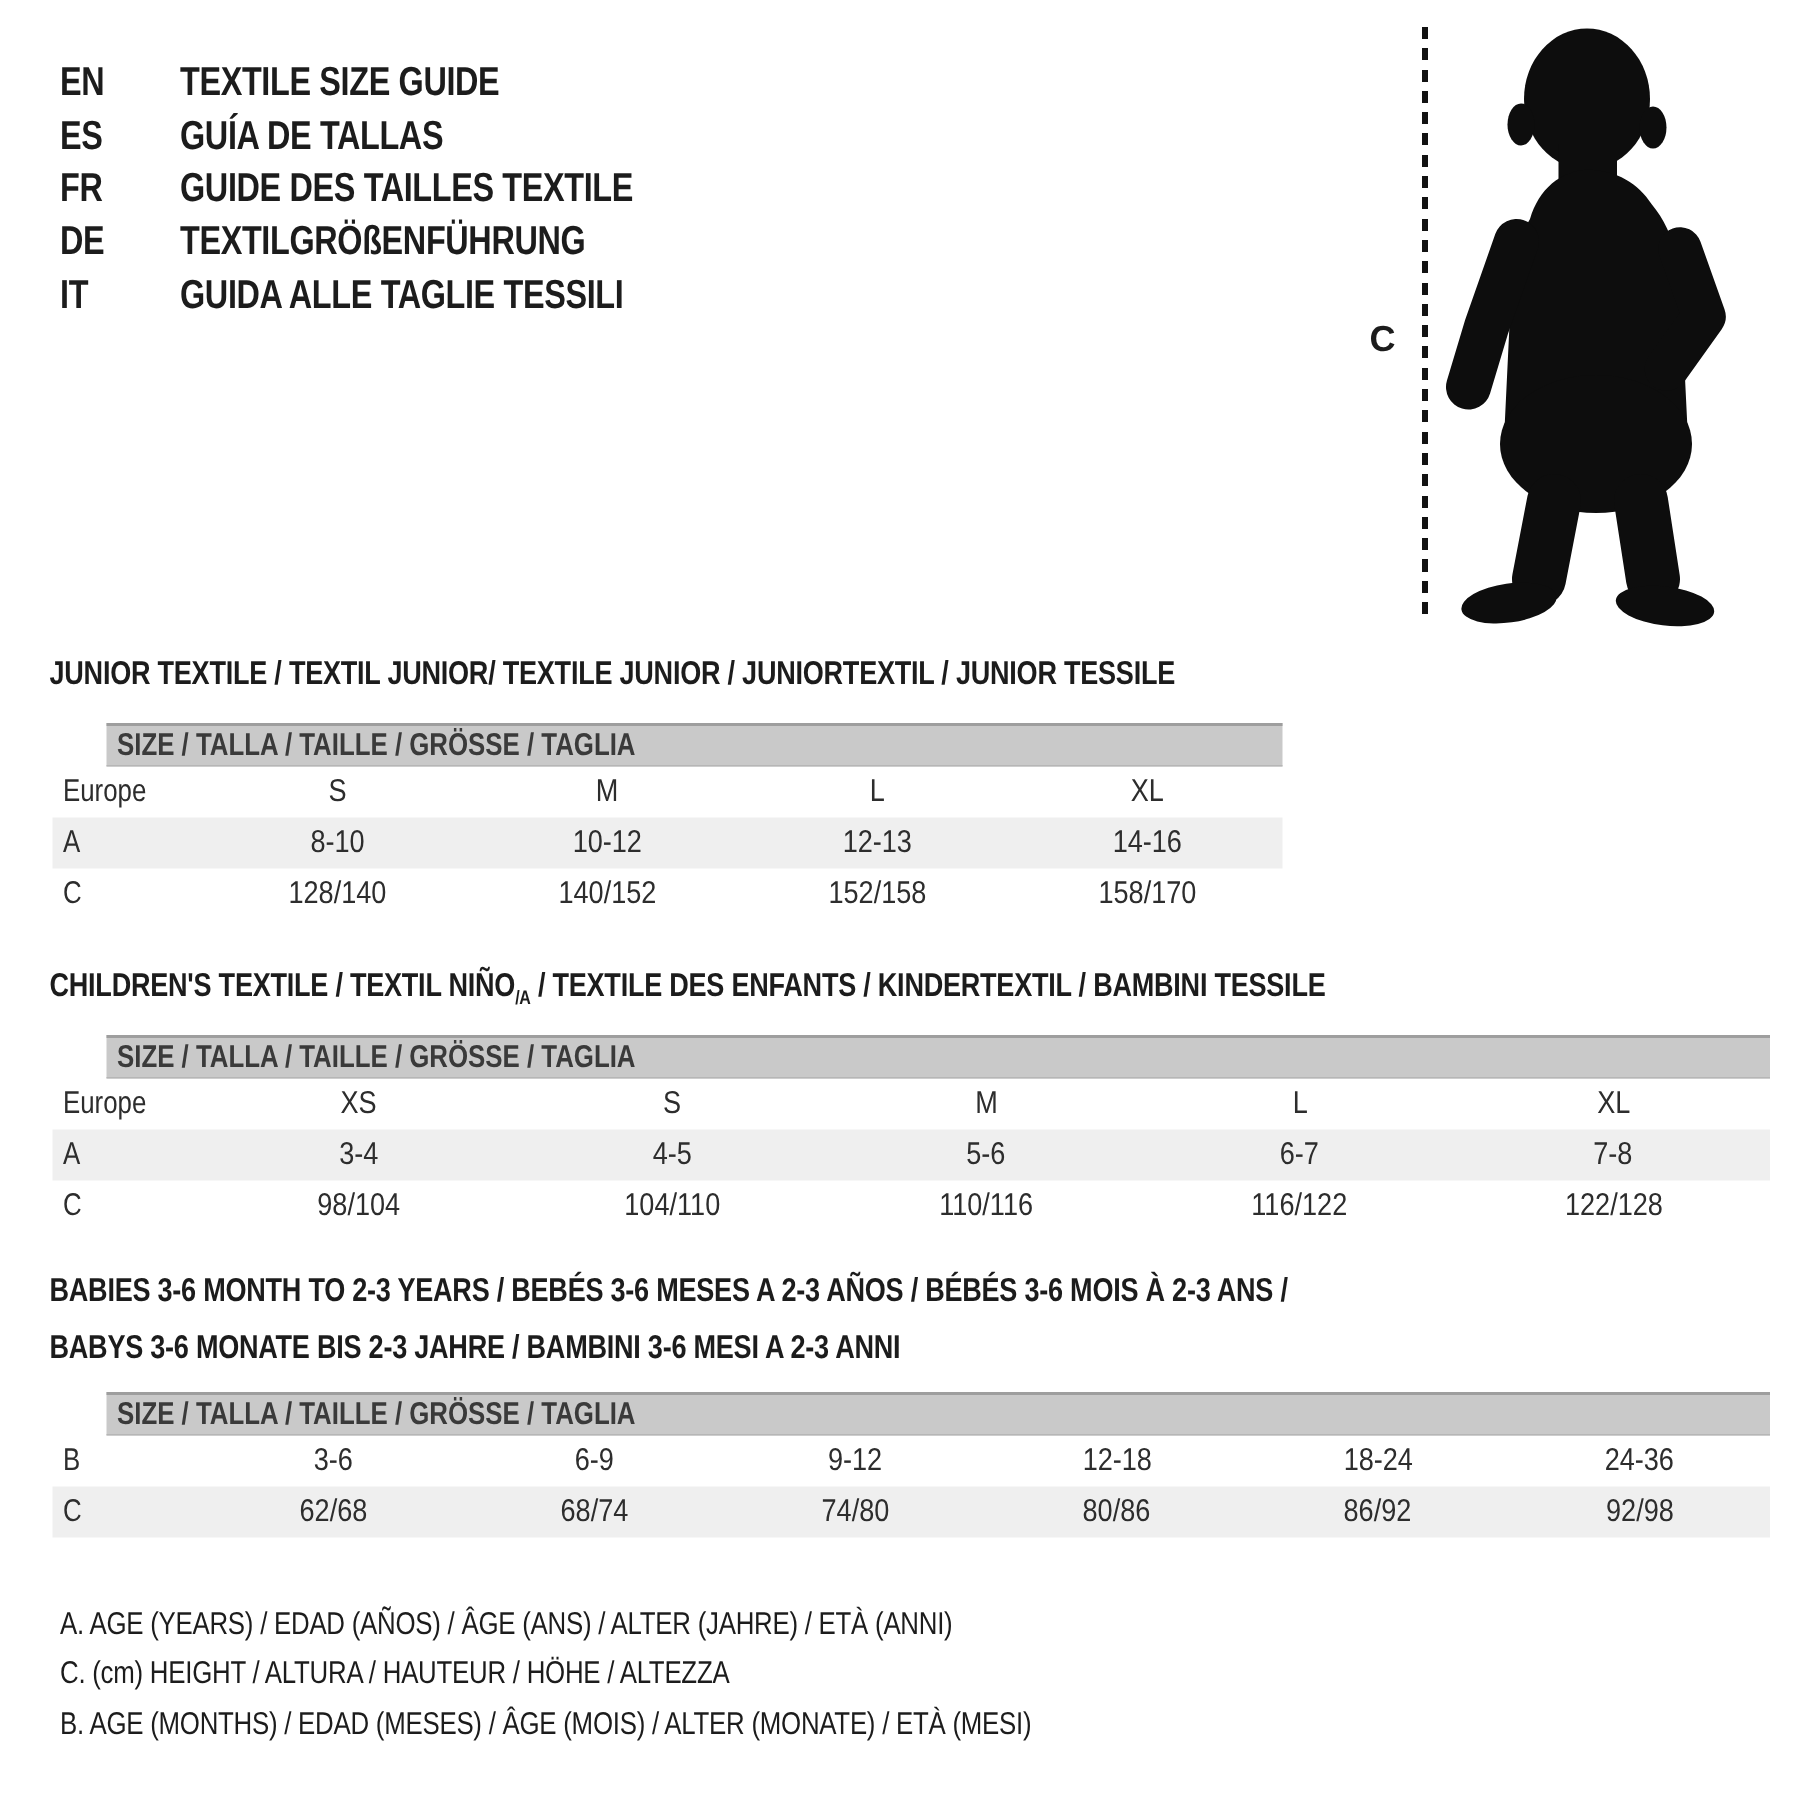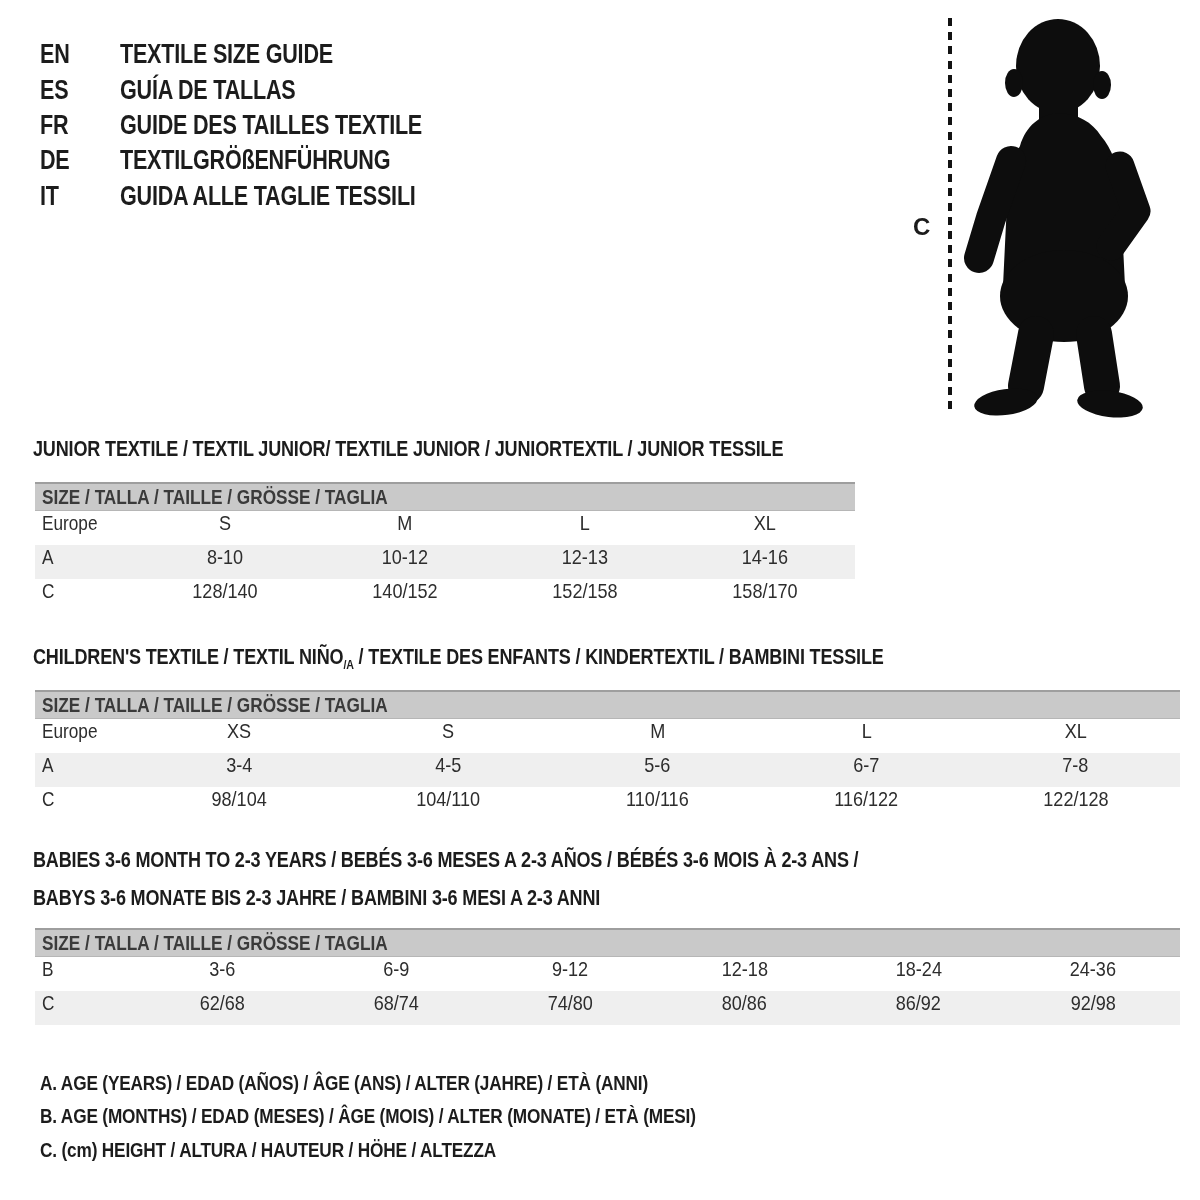--- a/index.html
+++ b/index.html
@@ -29,30 +29,30 @@
 
   
   .sec-title { position:absolute; font-size:22px; font-weight:bold; letter-spacing:-0.2px;
                transform:scaleX(0.82); transform-origin:0 0; white-space:nowrap; }
   .tsub { font-size:13px; vertical-align:-5px; }
 
   
   .tbl { position:absolute; }
   .tbar { height:29px; background:#c9c9c9; border-top:2px solid #9e9e9e; border-bottom:1px solid #b6b6b6;
           box-sizing:border-box; display:flex; align-items:center; padding-left:7px;
-          font-size:21px; font-weight:bold; color:#3a3a3a; }
-  .trow { display:flex; align-items:flex-start; height:34px; font-size:21px; color:#2d2d2d; }
+          font-size:21px; font-weight:bold; color:#3a3a3a;margin-left:36px; }
+  .trow { display:flex; align-items:center; height:34px; font-size:21px; color:#2d2d2d; }
   .trow.shaded { background:#efefef; }
   .lbl  { width:100px; flex:none; padding-left:7px; box-sizing:border-box; }
   .cell { flex:1; text-align:center; }
 
   
   .legend-block { left:40px; top:1066px; }
   .legend-line { height:33.5px; display:flex; align-items:center;
-                 font-size:21px; font-weight:bold; letter-spacing:-0.2px; }
+                 font-size:21px; font-weight:normal; letter-spacing:-0.2px; }
 </style>
 </head>
 <body>
 
 <div class="abs lang-block">
   <div class="lang-row">
     <span class="lang-code">EN</span>
     <span>TEXTILE SIZE GUIDE</span>
   </div>
   <div class="lang-row">
@@ -191,18 +191,18 @@
     <span class="cell"><span class="cxc">86/92</span></span>
     <span class="cell"><span class="cxc">92/98</span></span>
   </div>
 </div>
 
 <div class="abs legend-block">
   <div class="legend-line">
     <span class="cx">A. AGE (YEARS) / EDAD (AÑOS) / ÂGE (ANS) / ALTER (JAHRE) / ETÀ (ANNI)</span>
   </div>
   <div class="legend-line">
+    <span class="cx">C. (cm) HEIGHT / ALTURA / HAUTEUR / HÖHE / ALTEZZA</span>
+  </div>
+  <div class="legend-line">
     <span class="cx">B. AGE (MONTHS) / EDAD (MESES) / ÂGE (MOIS) / ALTER (MONATE) / ETÀ (MESI)</span>
   </div>
-  <div class="legend-line">
-    <span class="cx">C. (cm) HEIGHT / ALTURA / HAUTEUR / HÖHE / ALTEZZA</span>
-  </div>
 </div>
 
 </body></html>

